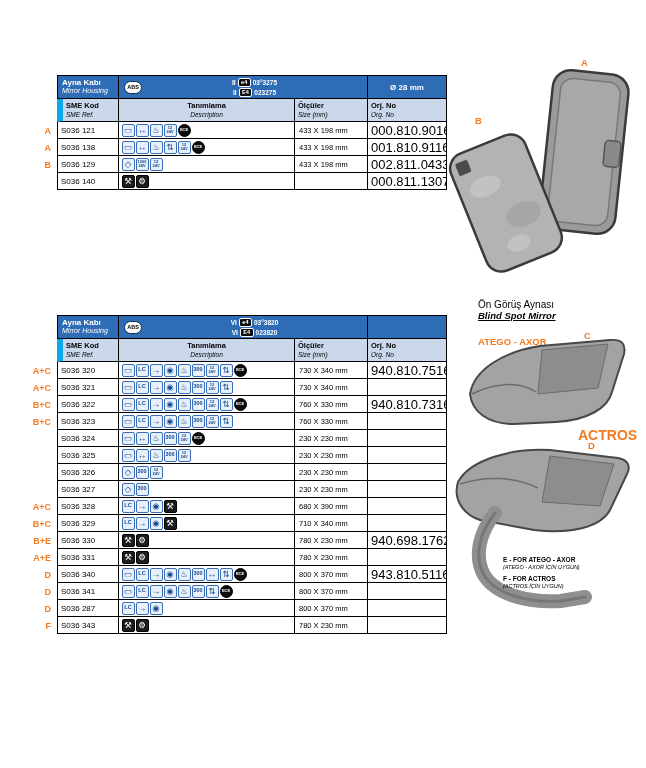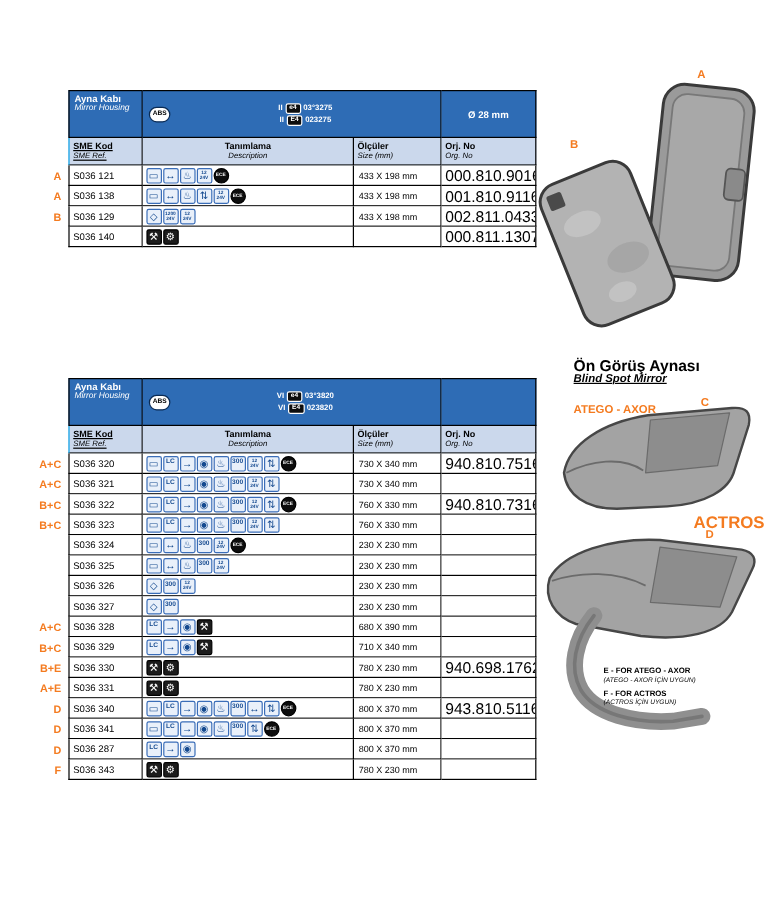--- a/index.html
+++ b/index.html
@@ -7,39 +7,39 @@
   body { font-family:"Liberation Sans", sans-serif; color:#000; }
   .page { position:relative; width:646px; height:768px; background:#fff; overflow:hidden; }
 
   .cat-table { position:absolute; left:33px; width:414px; }
 
   .hrow  { display:grid; grid-template-columns:24px 62px 249px 79px; }
   .trow  { display:grid; grid-template-columns:24px 62px 176px 73px 79px; }
 
   .gutter { background:transparent; }
 
-  .hcell { background:#2e6cb5; color:#fff; height:40px;
+  .hcell { background:#2e6cb5; color:#fff; height:24px;
            border-top:1px solid #000; border-bottom:1px solid #000; border-right:1px solid #000; }
   .hcell.first { border-left:1px solid #000; }
   .h-title { padding:2px 0 0 4px; }
   .h-title .t1 { font-size:8px; font-weight:bold; line-height:9px; }
   .h-title .t2 { font-size:7px; font-style:italic; line-height:8px; }
   .h-mid { display:flex; align-items:center; }
   .abs { margin-left:5px; min-width:18px; height:13px; border-radius:8px; background:#fff; color:#000;
          font-size:5.5px; font-weight:bold; display:inline-flex; align-items:center; justify-content:center;
          border:1px solid #0a2b55; padding:0 2px; }
   .certs { flex:1; display:flex; flex-direction:column; align-items:center; justify-content:center; gap:1px; }
   .certline { display:flex; align-items:center; gap:2px; font-size:6.5px; font-weight:bold; color:#fff; }
   .certbadge { background:#0d0d0d; color:#fff; font-size:5.5px; font-weight:bold; padding:0.5px 2.5px;
                border-radius:2px; border:1px solid #fff; line-height:6px; }
   .h-right { display:flex; align-items:center; justify-content:center; font-size:8px; font-weight:bold; }
 
   .shrow .shcell { background:#cbd8ec; height:23px; border-right:1px solid #000; border-bottom:1px solid #000;
                    display:flex; flex-direction:column; justify-content:center; padding-left:3px; }
-  .shrow .shcell.first { border-left:1px solid #0ea5e9;text-decoration:underline; }
+  .shrow .shcell.first { border-left:6px solid #0ea5e9; }
   .shrow .shcell.center { align-items:center; padding-left:0; }
   .s1 { font-size:7.5px; font-weight:bold; line-height:8.5px; }
   .s2 { font-size:6.5px; font-style:italic; line-height:7.5px; }
 
   .cell { height:17px; border-right:1px solid #000; border-bottom:1px solid #000; background:#fff;
           display:flex; align-items:center; overflow:hidden; }
   .cell.first { border-left:1px solid #000; }
   .code { padding-left:3px; font-size:8px; }
   .icons { padding-left:2px; }
   .size { padding-left:4px; font-size:7.5px; }
@@ -53,21 +53,21 @@
   .ic.dark { background:#1c1c1c; color:#fff; border-color:#000; }
   .ic.ece  { border-radius:50%; background:#0d0d0d; color:#fff; border-color:#000; font-size:4px; font-weight:bold; }
   .ic.vbadge { flex-direction:column; font-size:4px; font-weight:bold; line-height:4.5px; }
   .ic.badge  { font-size:5.5px; font-weight:bold; }
 
   .rt-label { position:absolute; color:#f47b20; font-weight:bold; font-size:9.5px; }
   .rt-label-sm { position:absolute; color:#f47b20; font-weight:bold; font-size:14px; }
   .img { position:absolute; }
 
   .bs-head { position:absolute; }
-  .bs1 { font-size:13px; font-weight:bold; line-height:11px; }
+  .bs1 { font-size:10px; font-weight:normal; line-height:11px; }
   .bs2 { font-size:9.5px; font-weight:bold; font-style:italic; line-height:11px;text-decoration:underline; }
   .bs3 { font-size:9.5px; font-weight:bold; color:#f47b20; line-height:12px; margin-top:15px; }
 
   .ef-notes { position:absolute; width:140px; }
   .ef-t { font-size:6.5px; font-weight:bold; line-height:8px; }
   .ef-s { font-size:5.5px; font-style:italic; line-height:7px; }
 </style>
 </head>
 <body>
 

